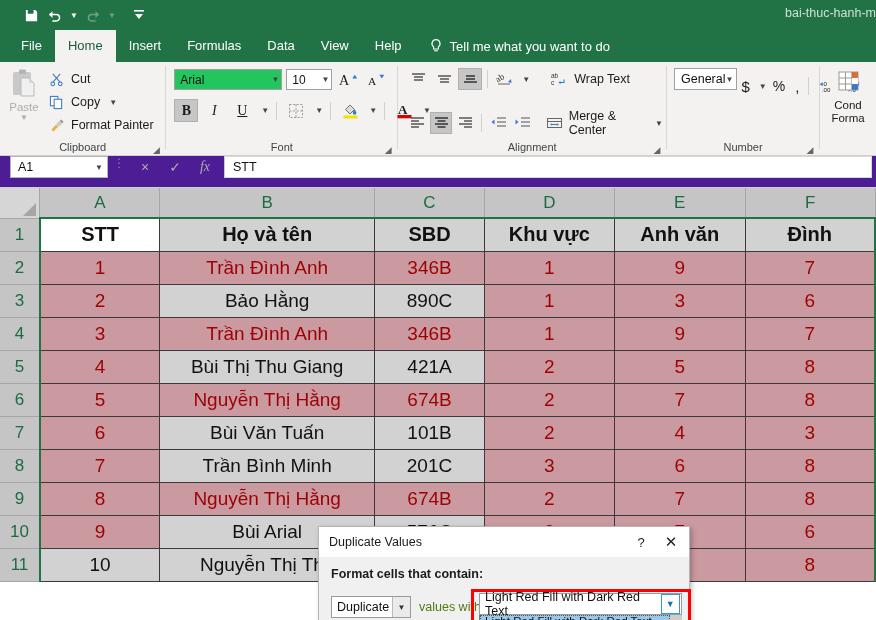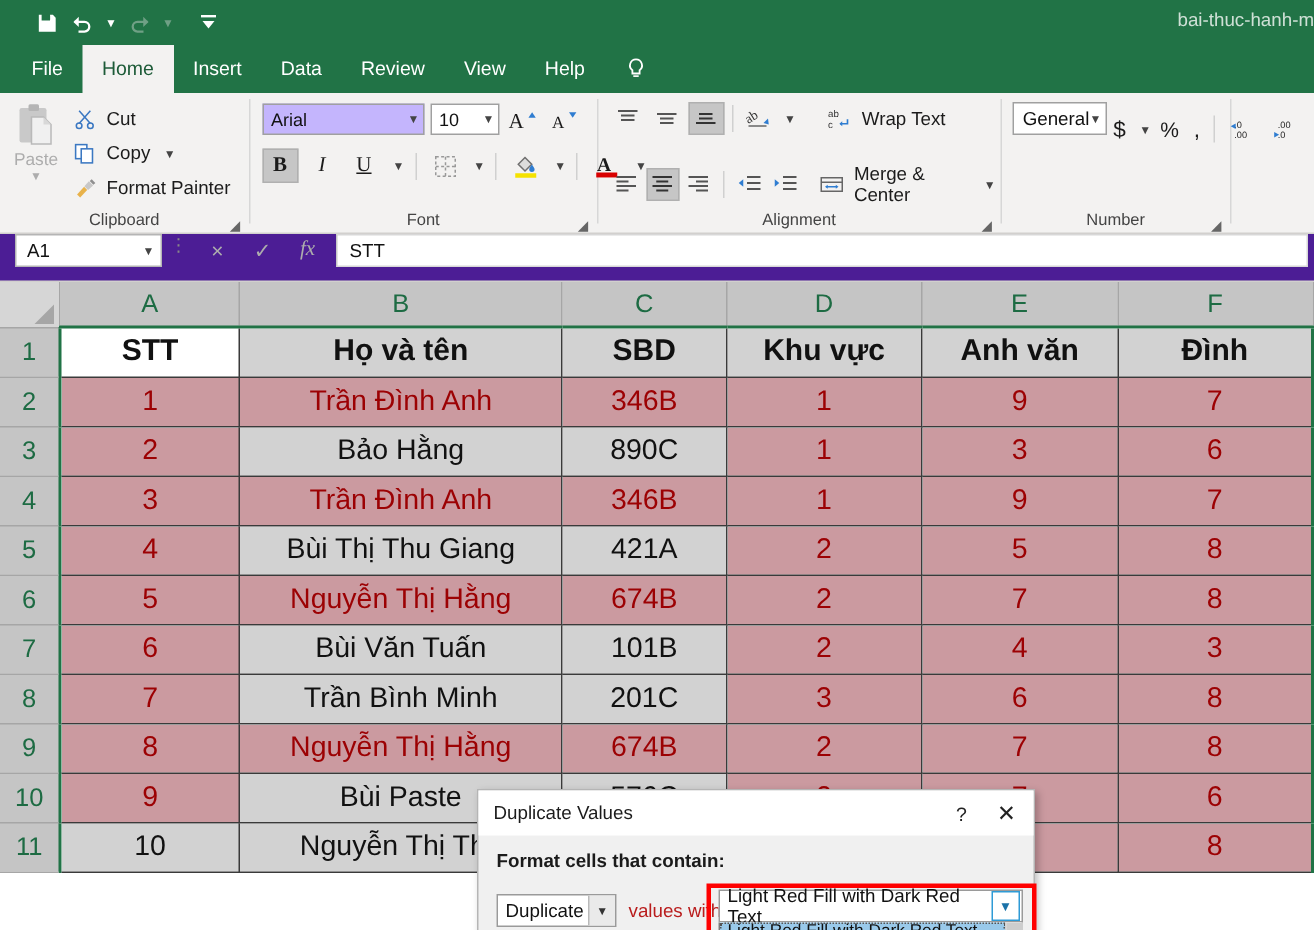--- a/index.html
+++ b/index.html
@@ -65,21 +65,21 @@
   .paste-label { font-size:11.5px; margin-top:1px; }
   .paste-caret { font-size:8px; line-height:8px; margin-top:1px; }
   .clip-items { display:flex; flex-direction:column; gap:3px; padding-top:3px; }
   .clip-item { display:flex; align-items:center; gap:6px; font-size:12.5px; color:#1b1b1b; height:20px; }
   .clip-item .ico { width:17px; height:16px; display:flex; align-items:center; justify-content:center; }
   .mini-caret { font-size:8px; color:#444; margin-left:3px; }
 
   
   .font-row { display:flex; align-items:center; gap:4px; }
   .fontname {
-    width:108px; height:21px; background:#c4b5fd; border:1px solid #a0a0a0;
+    width:108px; height:21px; background:#22c55e; border:1px solid #a0a0a0;
     font-size:12px; padding:0 2px 0 5px; display:flex; align-items:center;
     justify-content:space-between; color:#111;
   }
   .fontsize {
     width:46px; height:21px; background:#fff; border:1px solid #a0a0a0;
     font-size:12px; padding:0 2px 0 5px; display:flex; align-items:center;
     justify-content:space-between; color:#111;
   }
   .dd-arrow { font-size:8px; color:#444; }
   .icon-btn {
@@ -188,21 +188,21 @@
   .dlg-row { display:flex; align-items:center; margin-top:15px; gap:8px; }
   .combo1 {
     width:80px; height:22px; background:#fff; border:1px solid #9a9a9a;
     display:flex; align-items:center; justify-content:space-between; font-size:12.5px;
     color:#111; padding-left:5px;
   }
   .combo1 .btn {
     width:18px; height:20px; background:#eaeaea; border-left:1px solid #b9b9b9;
     display:flex; align-items:center; justify-content:center; font-size:8px; color:#333;
   }
-  .dlg-lbl { font-size:12.5px; color:#b91c1c; }
+  .dlg-lbl { font-size:12.5px; color:#4d7c0f; }
 
   
   .redbox {
     position:absolute; left:471px; top:401px; width:220px; height:122px;
     border:3px solid #ff0000; z-index:45; pointer-events:none;
   }
   .combo2wrap { position:absolute; left:479px; top:405px; width:203px; z-index:46; }
   .combo2 {
     height:22px; background:#fff; border:1px solid #9a9a9a;
     display:flex; align-items:center; justify-content:space-between;
@@ -260,31 +260,32 @@
         </svg>
     </div>
   </div>
   <div class="doc-title">bai-thuc-hanh-m</div>
 </div>
 
 <div class="tabstrip">
   <div class="tab">File</div>
   <div class="tab active">Home</div>
   <div class="tab">Insert</div>
+  <div class="tab">Formulas</div>
   <div class="tab">Data</div>
-  <div class="tab">Review</div>
   <div class="tab">View</div>
   <div class="tab">Help</div>
   <div class="tellme">
     <span class="bulb">
       <svg width="14" height="16" viewBox="0 0 14 16">
           <path fill="none" stroke="#fff" stroke-width="1.2" d="M7 1.6a4 4 0 0 0-2.4 7.2V11h4.8V8.8A4 4 0 0 0 7 1.6z"></path>
           <rect x="5.2" y="12.2" width="3.6" height="1.1" fill="#fff"></rect>
         </svg>
     </span>
+    <span class="tellme-txt">Tell me what you want to do</span>
   </div>
 </div>
 
 <div class="ribbon">
 
   <div class="grp" style="width:168px">
     <div class="grp-body">
       <div class="paste-btn">
         <span>
           <svg width="28" height="32" viewBox="0 0 28 32">
@@ -532,20 +533,35 @@
       </div>
     </div>
     <div class="grp-label">
       <span>Number</span>
       <span class="grp-launch">◢</span>
     </div>
   </div>
   <div class="grp-sep"></div>
 
   <div class="grp" style="width:56px">
+    <div class="grp-body">
+      <div class="cf">
+        <span>
+          <svg width="30" height="30" viewBox="0 0 30 30">
+            <rect x="6" y="3" width="19" height="18" fill="#fff" stroke="#9a9a9a" stroke-width="1"></rect>
+            <path d="M6 9h19M6 15h19M12.5 3v18M18.8 3v18" stroke="#9a9a9a" stroke-width="1"></path>
+            <rect x="18.9" y="3.1" width="6" height="5.8" fill="#e06a33"></rect>
+            <rect x="18.9" y="9.1" width="6" height="5.8" fill="#fff"></rect>
+            <rect x="18.9" y="15.1" width="6" height="5.8" fill="#3b78c2"></rect>
+          </svg>
+        </span>
+        <span>Cond</span>
+        <span>Forma</span>
+      </div>
+    </div>
     <div class="grp-label"></div>
   </div>
 </div>
 
 <div class="fbar">
   <div class="namebox">
     <span>A1</span>
     <span class="dd-arrow">▼</span>
   </div>
   <div class="fb-dots">⋮</div>
@@ -657,21 +673,21 @@
           <td class="cell dup sel-left">8</td>
           <td class="cell dup">Nguyễn Thị Hằng</td>
           <td class="cell dup">674B</td>
           <td class="cell dup">2</td>
           <td class="cell dup">7</td>
           <td class="cell dup sel-right">8</td>
         </tr>
         <tr>
           <td class="rowhdr sel">10</td>
           <td class="cell dup sel-left">9</td>
-          <td class="cell selgray">Bùi Paste</td>
+          <td class="cell selgray">Bùi Arial</td>
           <td class="cell selgray">576C</td>
           <td class="cell dup">2</td>
           <td class="cell dup">7</td>
           <td class="cell dup sel-right">6</td>
         </tr>
         <tr>
           <td class="rowhdr sel">11</td>
           <td class="cell selgray sel-left">10</td>
           <td class="cell selgray">Nguyễn Thị Thu</td>
           <td class="cell selgray">324A</td>

